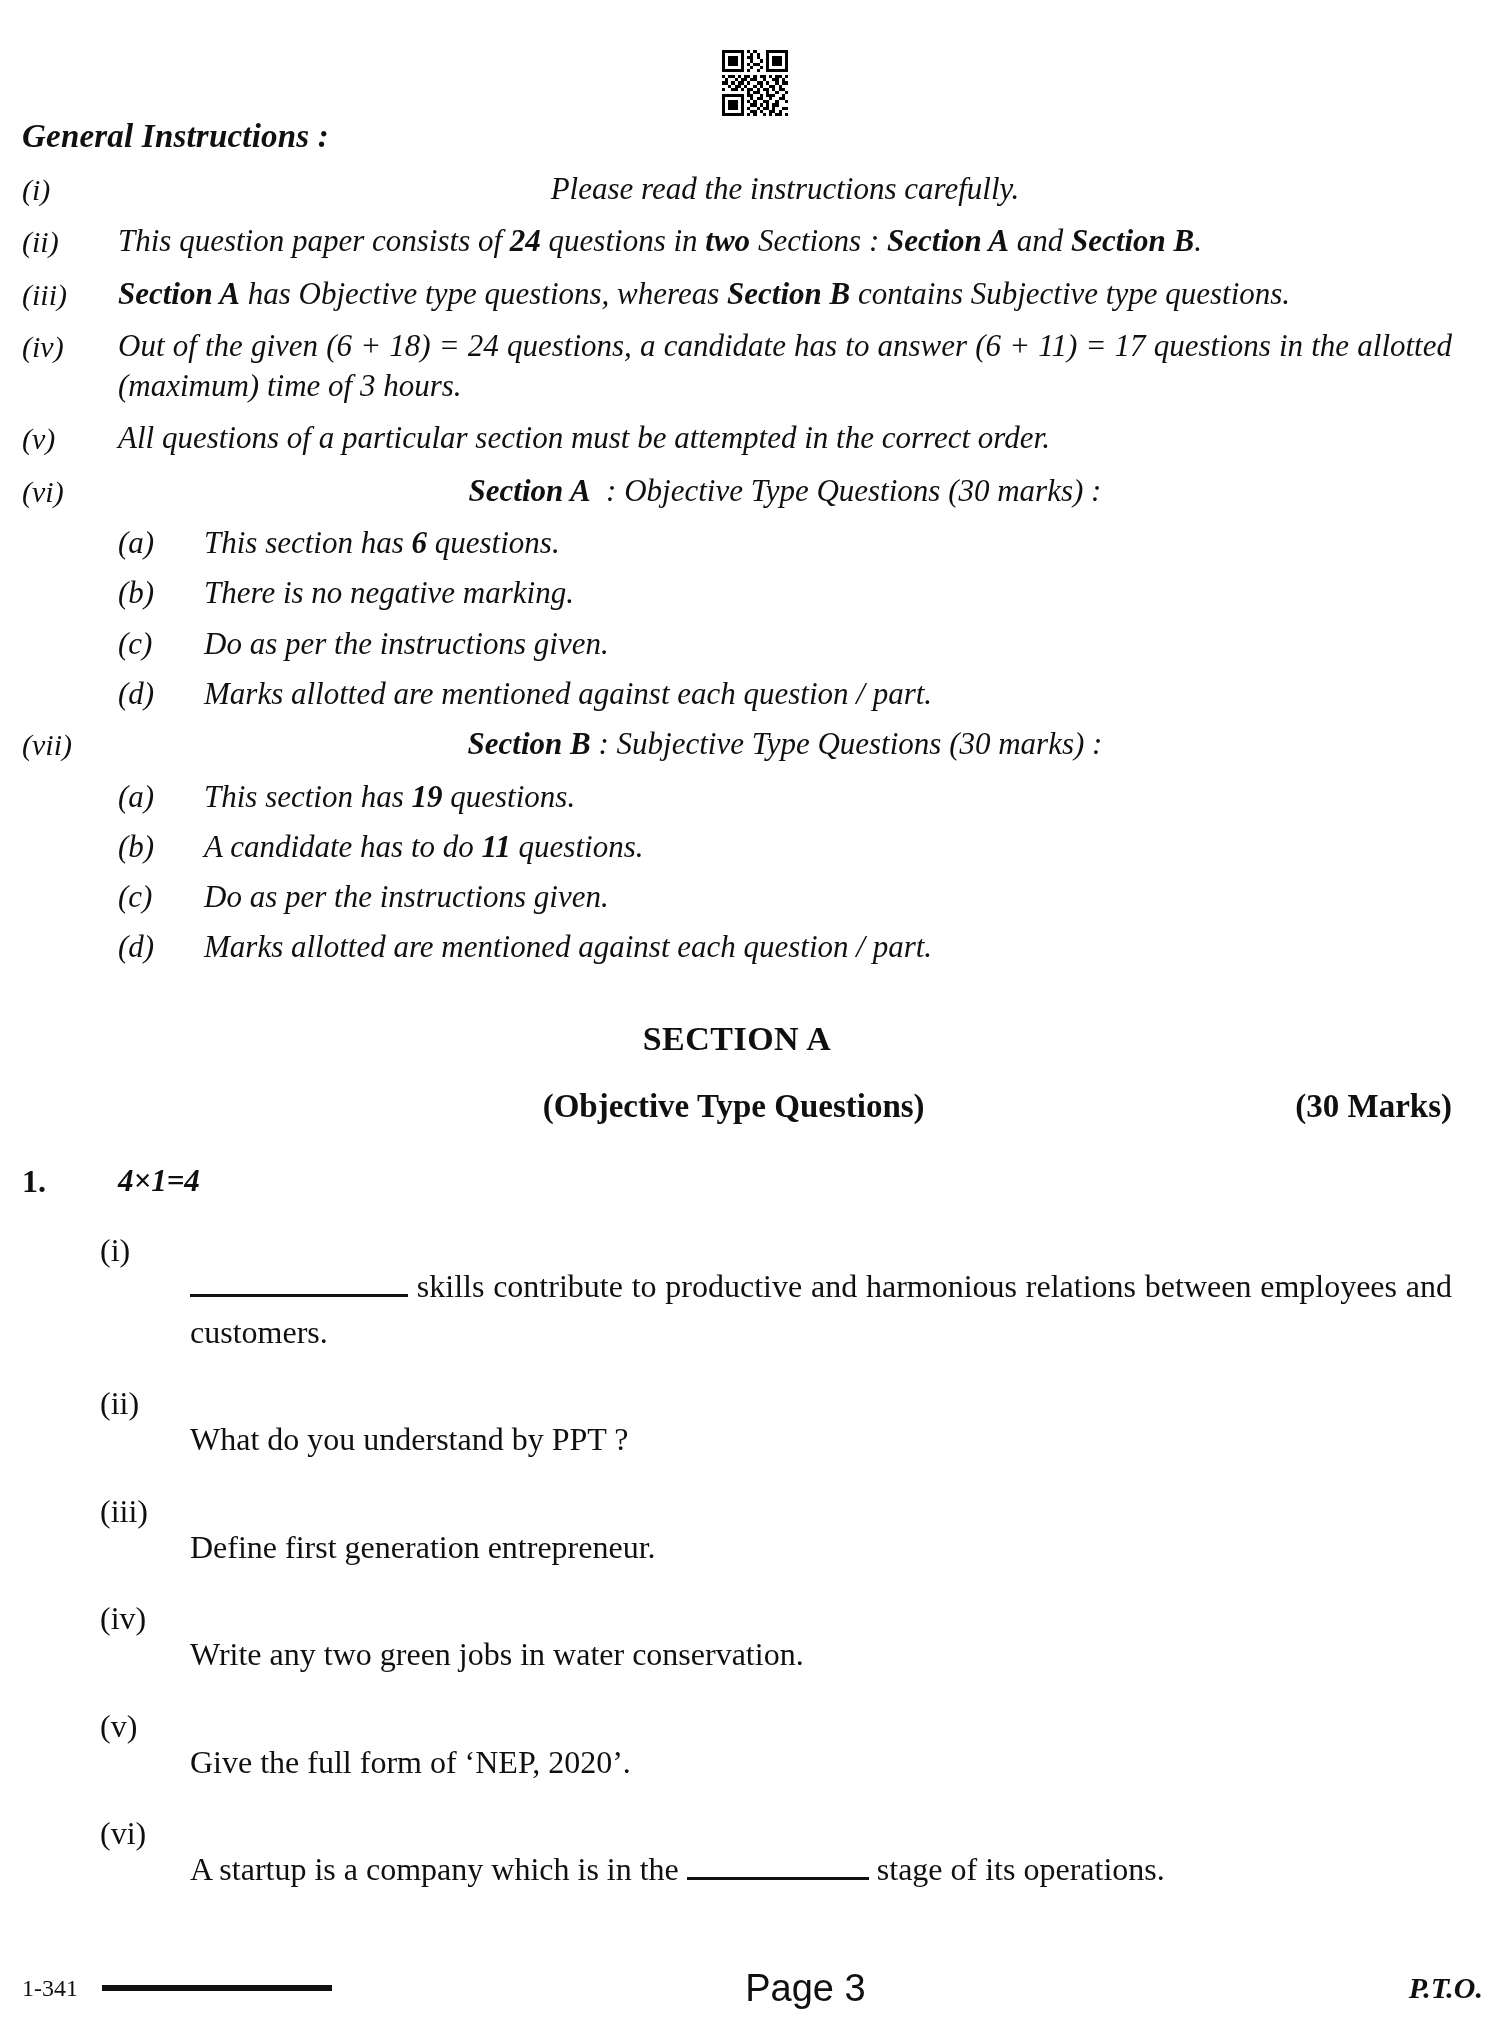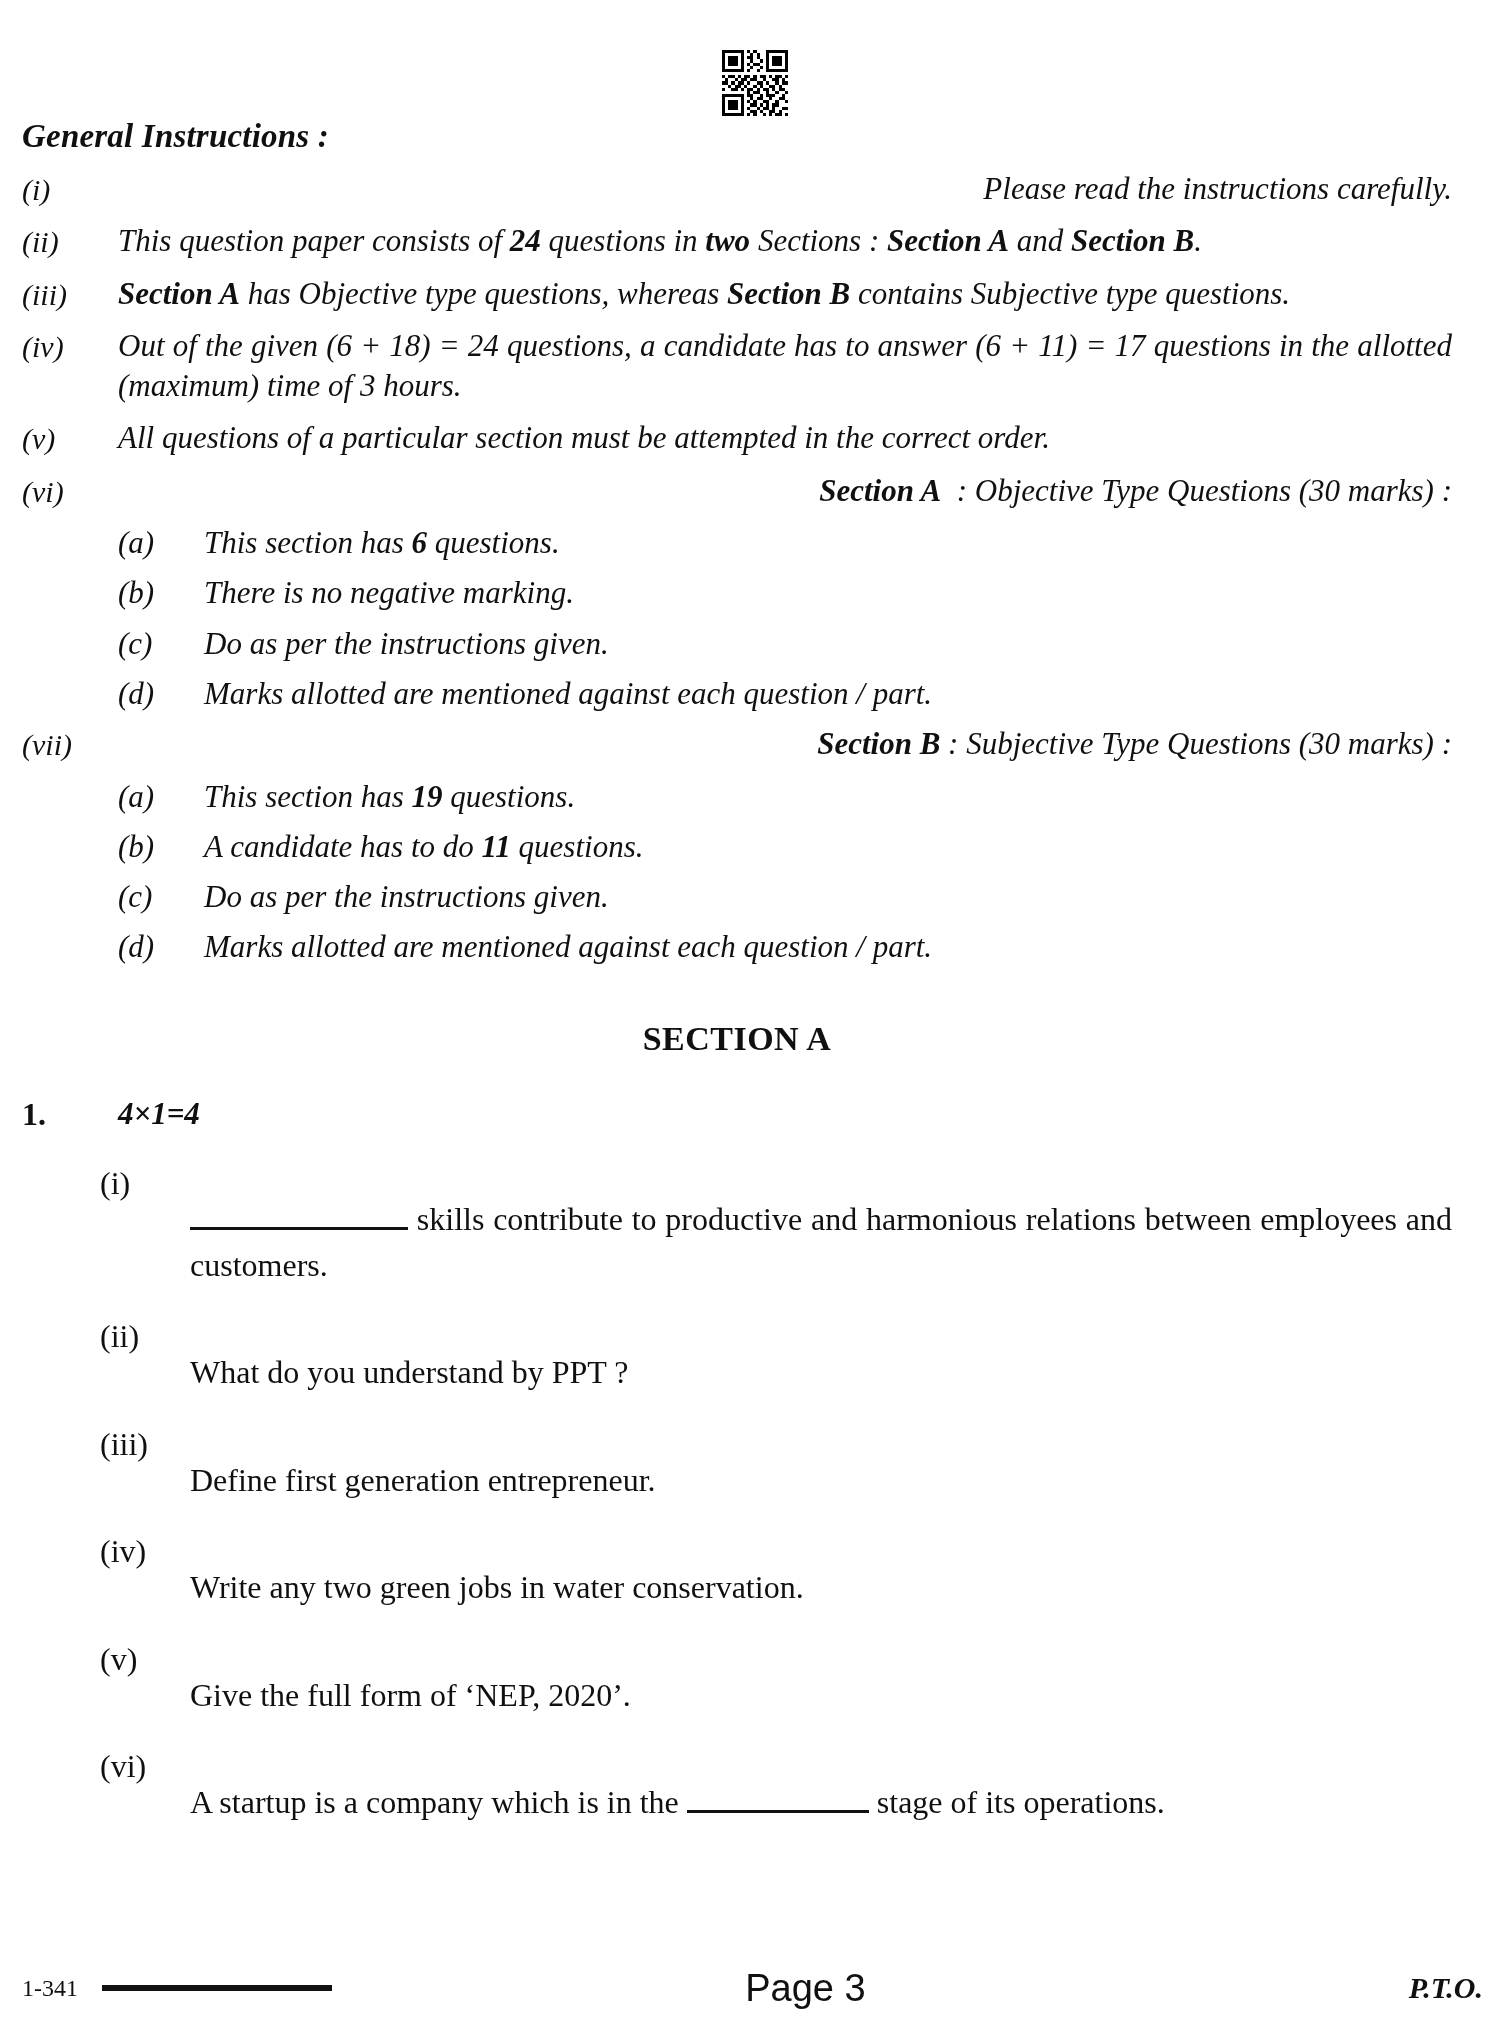--- a/index.html
+++ b/index.html
@@ -63,21 +63,21 @@
     flex: 0 0 96px;
     font-style: italic;
     font-size: 30px;
     padding-top: 1px;
   }
   .inst .body {
     flex: 1 1 auto;
     text-align: justify;
     text-justify: inter-word;
   }
-  .inst .body.nojustify { text-align: right; }
+  .inst .body.nojustify { text-align: center; }
 
   
   .subinst {
     display: flex;
     align-items: flex-start;
     font-style: italic;
     font-size: 31px;
     line-height: 1.30;
     margin-bottom: 10px;
     padding-left: 96px;
@@ -383,20 +383,24 @@
       <span class="marker">(c)</span>
       <span class="body">Do as per the instructions given.</span>
     </div>
     <div class="subinst">
       <span class="marker">(d)</span>
       <span class="body">Marks allotted are mentioned against each question / part.</span>
     </div>
 
     <div class="section-head">SECTION A</div>
 
+    <div class="subsec-row">
+      <div class="subsec-title">(Objective Type Questions)</div>
+      <div class="subsec-marks">(30 Marks)</div>
+    </div>
 
     <div class="q-row">
       <div class="qnum">1.</div>
       <div class="qmarks">4×1=4</div>
     </div>
 
     <div class="qsub">
       <span class="marker">(i)</span>
       <span class="body justify"><span class="blank long"></span> skills contribute to productive and harmonious relations between employees and customers.</span>
     </div>

